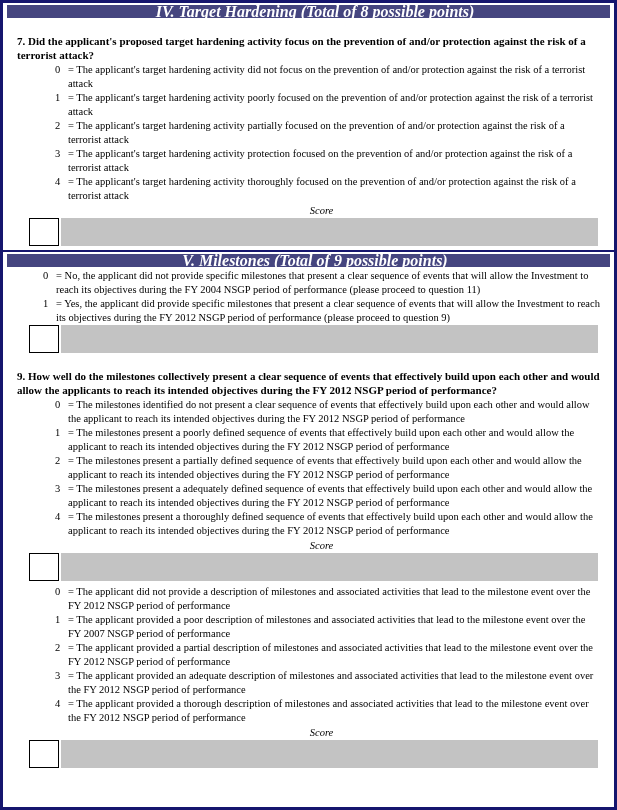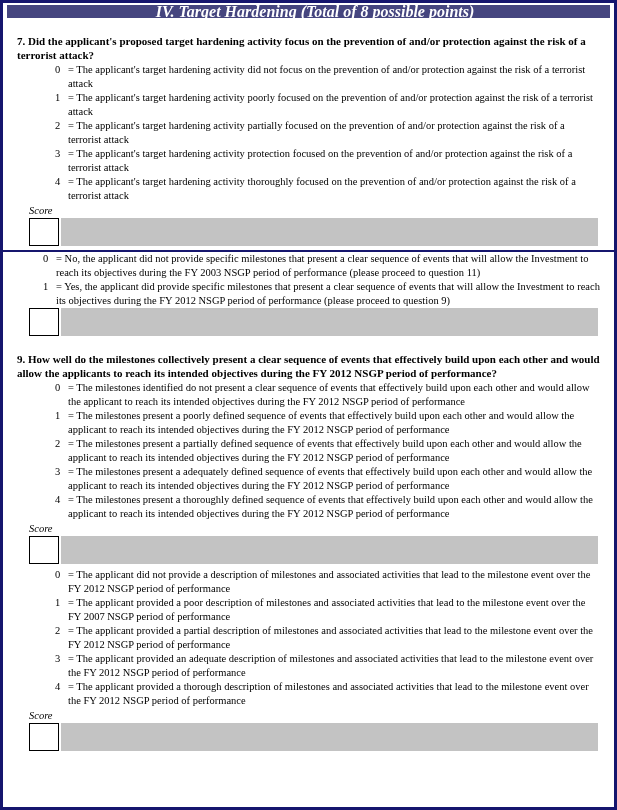--- a/index.html
+++ b/index.html
@@ -7,21 +7,21 @@
   html,body { width:617px; height:810px; }
   body { font-family:"Liberation Serif", serif; font-size:10.5px; color:#000; background:#fff; }
   .page { width:617px; height:810px; border:3px solid var(--page-border); background:#fff; overflow:hidden; }
   .sec-header { margin:2px 4px; background:var(--header-bg); color:#fff; font-size:16px; font-weight:bold; font-style:italic; text-align:center; line-height:13px;padding-left:13px; }
   .section--v { border-top:2px solid var(--page-border); }
   .q { font-weight:bold; font-size:11px; line-height:14px; margin:16px 12px 1px 14px; }
   .opt { display:flex; line-height:13.5px; margin:0 14px 1px 52px; }
   .opt--sm { margin-left:40px; }
   .opt .num { flex:none; width:13px; }
   .opt .txt { flex:1; }
-  .score-label { font-style:italic; line-height:13px; margin:2px 0 0 26px; }
+  .score-label { font-style:italic; line-height:13px; margin:2px 0 0 26px;text-align:center; }
   .score-row { display:flex; height:28px; margin:1px 16px 4px 26px; }
   .score-box { flex:none; width:30px; border:1px solid #000; background:#fff; }
   .score-bar { flex:1; margin-left:2px; background:var(--score-bar); }
   b { font-weight:normal;text-align:right; }
 </style>
 </head>
 <body>
 
 <div class="page">
 
@@ -54,25 +54,26 @@
     </div>
 
     <div class="score-label">Score</div>
     <div class="score-row">
       <div class="score-box"></div>
       <div class="score-bar"></div>
     </div>
   </div>
 
   <div class="section section--v">
+    <div class="sec-header">V. Milestones (Total of 9 possible points)</div>
 
     <div class="opts">
       <div class="opt opt--sm">
         <span class="num">0</span>
-        <span class="txt">= No, the applicant did not provide specific milestones that present a clear sequence of events that will allow the Investment to reach its objectives during the FY 2003 NSGP period of performance (please proceed to question 11)</span>
+        <span class="txt">= No, the applicant did not provide specific milestones that present a clear sequence of events that will allow the Investment to reach its objectives during the FY 2004 NSGP period of performance (please proceed to question 11)</span>
       </div>
       <div class="opt opt--sm">
         <span class="num">1</span>
         <span class="txt">= Yes, the applicant did provide specific milestones that present a clear sequence of events that will allow the Investment to reach its objectives during the FY 2012 NSGP period of performance (please proceed to question 9)</span>
       </div>
     </div>
     <div class="score-row">
       <div class="score-box"></div>
       <div class="score-bar"></div>
     </div>

